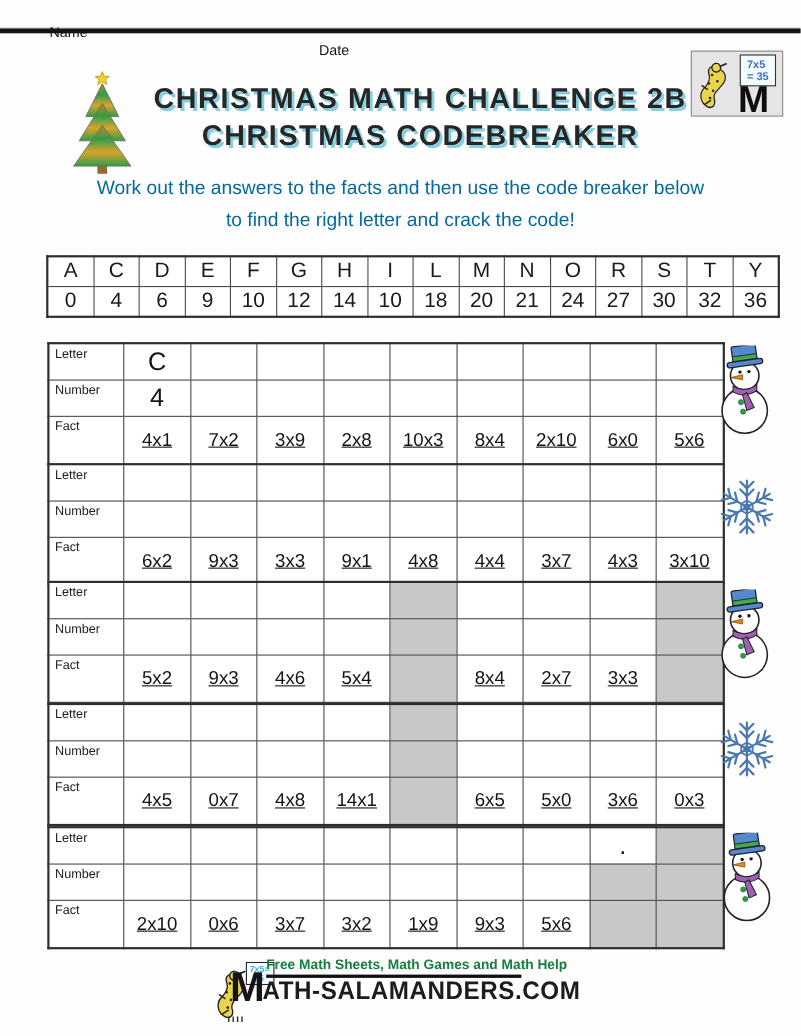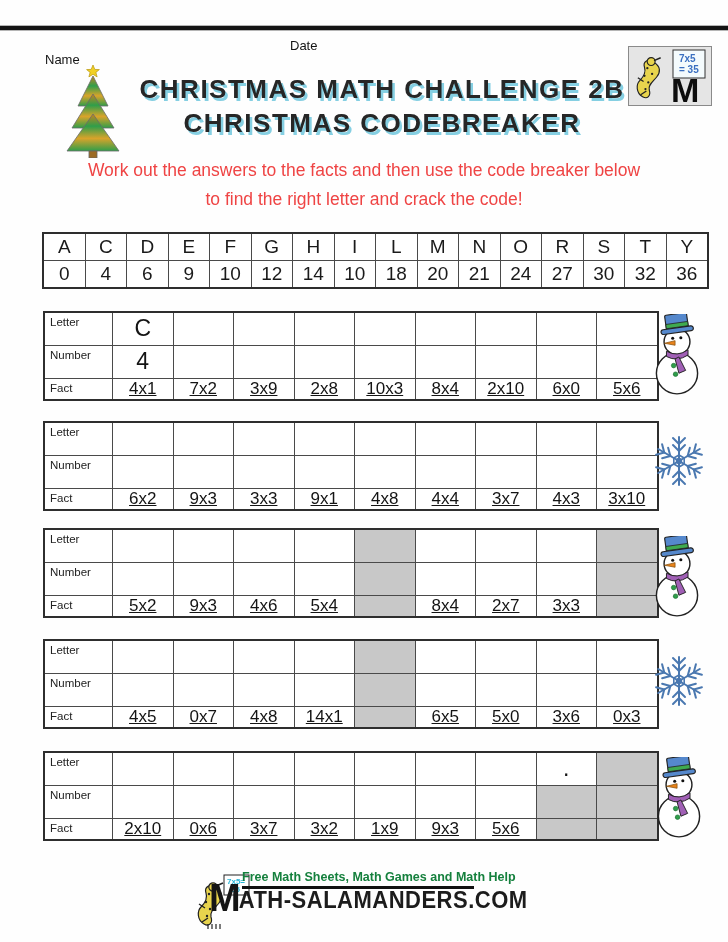--- a/index.html
+++ b/index.html
@@ -1,49 +1,49 @@
 <!DOCTYPE html>
 <html><head>
 <meta charset="utf-8">
 <style>
   html,body{margin:0;padding:0;background:#fff;}
   #page{position:relative;width:728px;height:942px;background:#fefefe;overflow:hidden;
         font-family:"Liberation Sans",sans-serif;color:#151515;}
   .top-rule{position:absolute;left:0;top:26px;width:728px;height:4px;background:#141414;
             box-shadow:0 1px 0 #b5b5b5,0 -1px 0 #b5b5b5;}
   .meta-label{position:absolute;font-size:13px;color:#141414;}
-  #name-label{left:45px;top:52px;}
+  #name-label{left:45px;top:22px;}
   #date-label{left:290px;top:38px;}
 
   
   #tree{position:absolute;left:60px;top:64px;}
   #title-block{position:absolute;left:18px;top:72px;width:728px;text-align:center;}
   .title-line{font-weight:bold;font-size:26px;letter-spacing:1.5px;color:#262626;
               text-shadow:2.5px 2.5px 0 #85cfe2;line-height:34px;}
   #logo-box{position:absolute;left:628px;top:46px;width:82px;height:58px;border:1px solid #8a8a8a;background:#e5e5e5;}
 
   
   #instructions{position:absolute;left:0;top:156px;width:728px;text-align:center;
-                font-size:17.5px;line-height:29px;color:#ef4444;}
+                font-size:17.5px;line-height:29px;color:#0369a1;}
 
   
   table{border-collapse:collapse;table-layout:fixed;background:#fff;}
   #codebreaker{position:absolute;left:42px;top:232px;}
   #codebreaker table{border:2px solid #2e2e2e;}
   #codebreaker td{border:1px solid #4a4a4a;width:40.5px;height:26px;text-align:center;
                   font-size:19px;color:#1a1a1a;padding:0;}
   .puzzle{position:absolute;left:43px;}
   .puzzle table{border:2px solid #2e2e2e;width:598px;}
   .puzzle td{border:1px solid #4a4a4a;padding:0;}
   .puzzle td.label{width:62px;font-size:11.5px;text-align:left;vertical-align:top;
                    padding:3px 0 0 5px;color:#222;}
   .puzzle td.cell{width:59.5px;text-align:center;color:#141414;}
   .puzzle tr.row-letter{height:33px;margin-left:44px;}
   .puzzle tr.row-number{height:33px;padding-left:48px;}
-  .puzzle tr.row-fact{height:21px;}
+  .puzzle tr.row-fact{height:44px;}
   .puzzle tr.row-letter td.cell,.puzzle tr.row-number td.cell{font-size:23px;}
   .puzzle tr.row-fact td.cell{font-size:17px;text-decoration:underline;}
   .puzzle td.gray{background:#c8c8c8;}
   #puzzle-0{top:311px;} #puzzle-1{top:421px;} #puzzle-2{top:528px;}
   #puzzle-3{top:639px;} #puzzle-4{top:751px;}
 
   
   .deco{position:absolute;}
   #deco-0{left:654px;top:314px;} #deco-1{left:648px;top:433px;}
   #deco-2{left:654px;top:536px;} #deco-3{left:648px;top:653px;}

